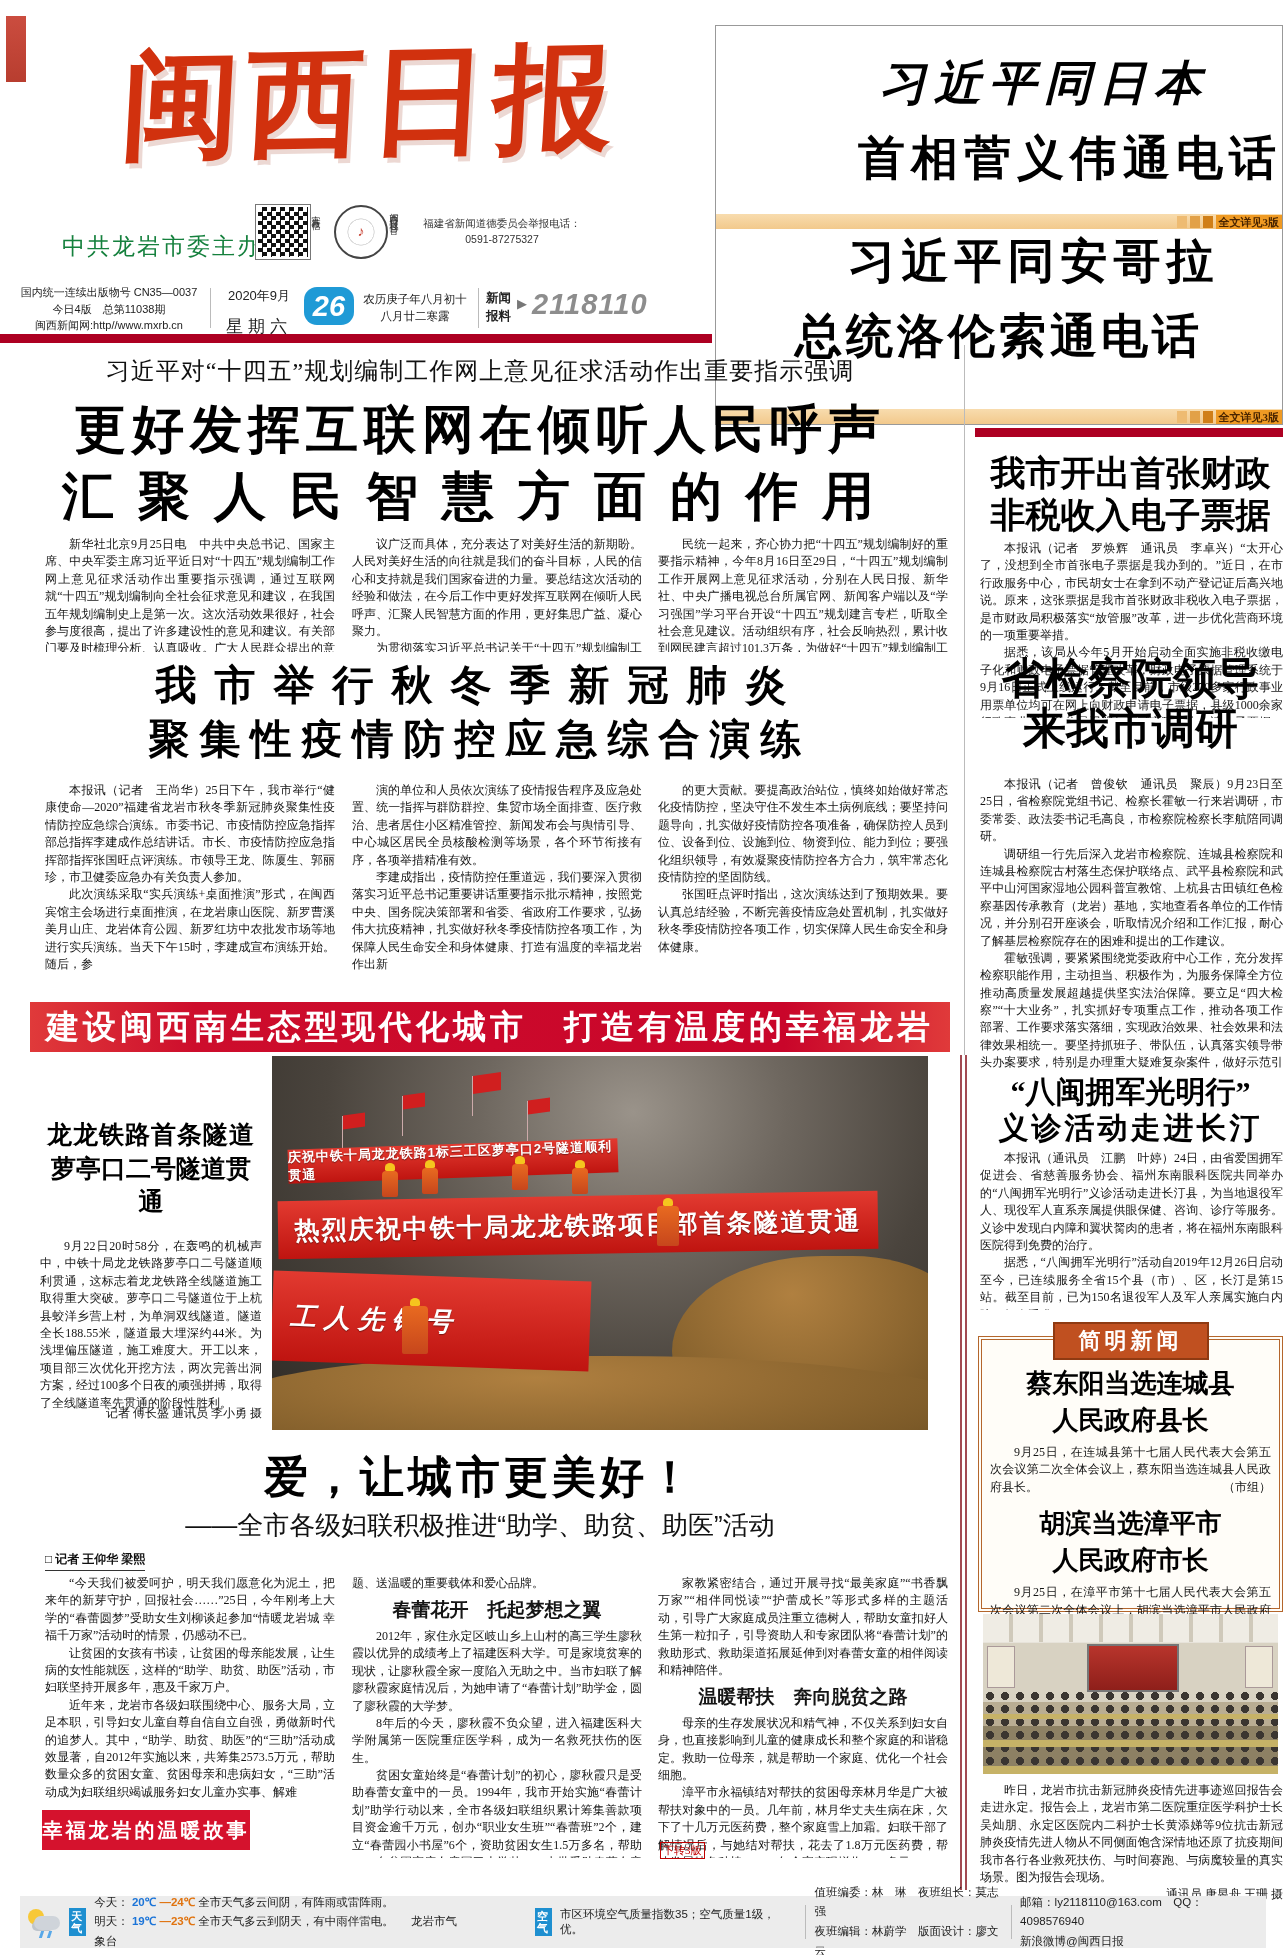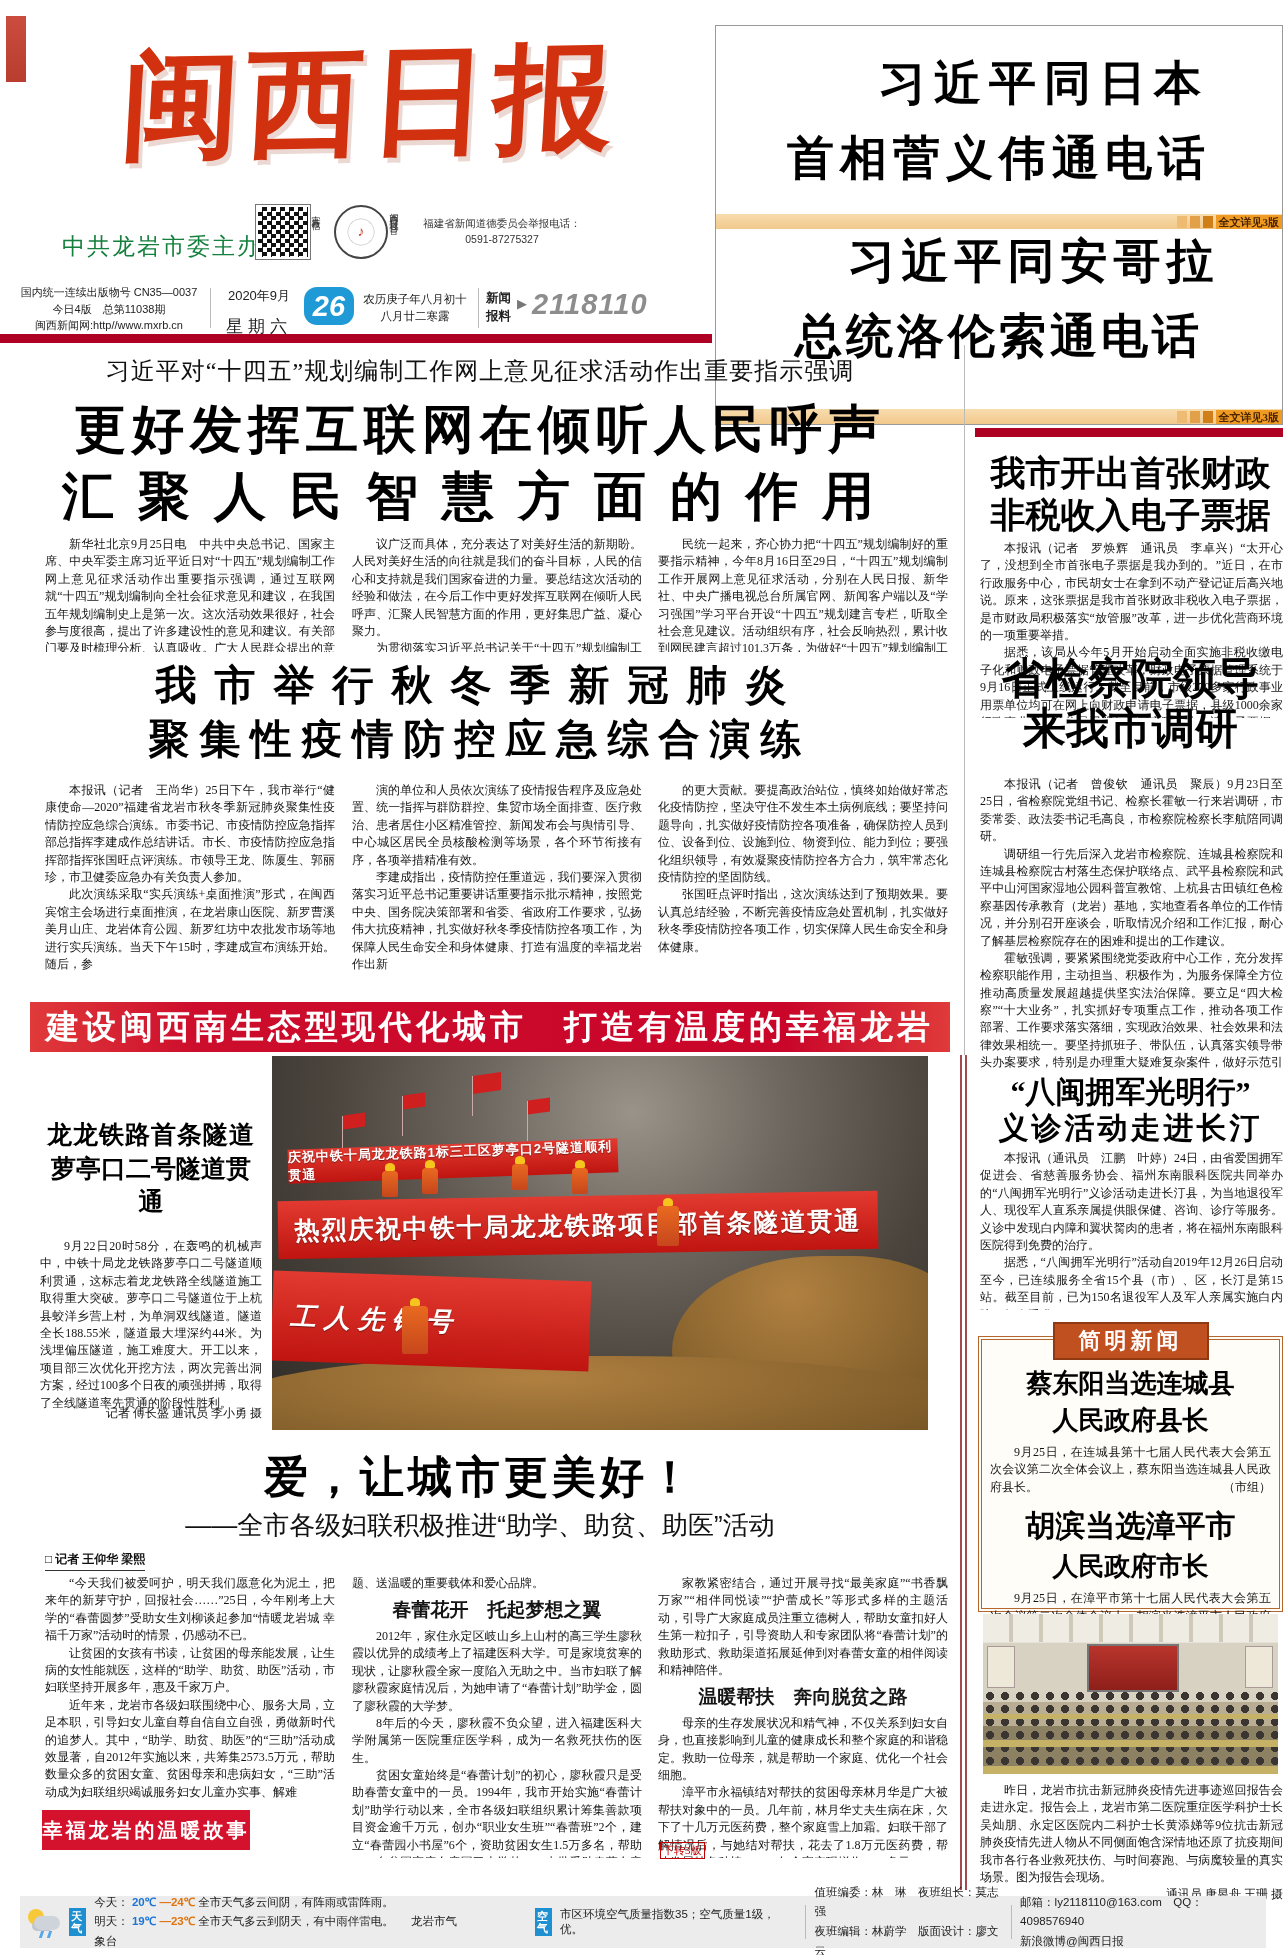--- a/index.html
+++ b/index.html
@@ -105,22 +105,22 @@
   <div class="abs sans bold" style="left:486px;top:289px;font-size:12.5px;line-height:1.45;color:#222;">
     <div>新闻</div>
     <div>报料</div>
   </div>
   <span class="abs" style="left:517px;top:296px;font-size:13px;color:#777;">▶</span>
   <div class="abs sans bold" style="left:532px;top:288px;font-size:29px;font-style:italic;color:#8d8d8d;letter-spacing:1px;">2118110</div>
 
   <div class="abs red-rule" style="left:0;top:334px;width:712px;"></div>
 
   <div class="abs" style="left:715px;top:25px;width:566px;height:398px;border:1px solid #999;">
-    <div class="big-hl" style="font-size:47px;margin-top:26px;text-align:center;text-indent:90px;letter-spacing:8px;">习近平同日本</div>
-    <div class="big-hl" style="font-size:47px;margin-top:12px;text-align:center;letter-spacing:6px;">首相菅义伟通电话</div>
+    <div class="big-hl" style="font-size:47px;margin-top:26px;text-align:center;text-indent:90px;letter-spacing:8px;font-style:italic;">习近平同日本</div>
+    <div class="big-hl" style="font-size:47px;margin-top:12px;text-align:right;letter-spacing:6px;">首相菅义伟通电话</div>
     <div class="strip" style="position:absolute;left:0;top:188px;width:100%;height:15px;">
       <span class="sq" style="background:#eebb72;"></span>
       <span class="sq" style="background:#e2a148;"></span>
       <span class="sq" style="background:#d07f18;"></span>
       <span class="tag">全文详见3版</span>
     </div>
     <div class="big-hl" style="font-size:47px;margin-top:40px;text-align:center;text-indent:70px;letter-spacing:6px;">习近平同安哥拉</div>
     <div class="big-hl" style="font-size:47px;margin-top:12px;text-align:center;letter-spacing:4px;">总统洛伦索通电话</div>
     <div class="strip" style="position:absolute;left:0;bottom:0;width:100%;height:15px;">
       <span class="sq" style="background:#eebb72;"></span>
@@ -248,21 +248,21 @@
     <p>据悉，“八闽拥军光明行”活动自2019年12月26日启动至今，已连续服务全省15个县（市）、区，长汀是第15站。截至目前，已为150名退役军人及军人亲属实施白内障、胬肉手术。</p>
   </div>
 
   <div class="abs brief-box" style="left:978px;top:1336px;width:297px;height:268px;">
     <div class="abs brief-tab" style="left:50%;top:-18px;transform:translateX(-50%);white-space:nowrap;">简明新闻</div>
     <div class="serif-hl" style="font-size:26px;margin-top:26px;">蔡东阳当选连城县</div>
     <div class="serif-hl" style="font-size:26px;margin-top:2px;">人民政府县长</div>
     <div class="body-txt" style="margin:6px 8px 0;">
       <p><span>9月25日，在连城县第十七届人民代表大会第五次会议第二次全体会议上，蔡东阳当选连城县人民政府县长。</span><span style="float:right;">（市组）</span></p>
     </div>
-    <div class="serif-hl" style="font-size:30px;margin-top:10px;">胡滨当选漳平市</div>
+    <div class="serif-hl" style="font-size:26px;margin-top:10px;">胡滨当选漳平市</div>
     <div class="serif-hl" style="font-size:26px;margin-top:2px;">人民政府市长</div>
     <div class="body-txt" style="margin:6px 8px 0;">
       <p><span>9月25日，在漳平市第十七届人民代表大会第五次会议第二次全体会议上，胡滨当选漳平市人民政府市长。</span><span style="float:right;">（市组）</span></p>
     </div>
   </div>
 
   <div class="abs photo-frame hall-bg" style="left:983px;top:1614px;width:295px;height:160px;">
     <div class="abs" style="left:0;top:0;width:100%;height:28px;background:repeating-linear-gradient(90deg,#efece4 0 26px,#cfc9ba 26px 30px);"></div>
     <div class="abs" style="left:104px;top:30px;width:88px;height:44px;background:linear-gradient(#b8352c,#8e1f1a);border:2px solid #777;"></div>
     <div class="abs" style="left:4px;top:32px;width:26px;height:40px;background:#eee8d8;border:1px solid #a99;"></div>

